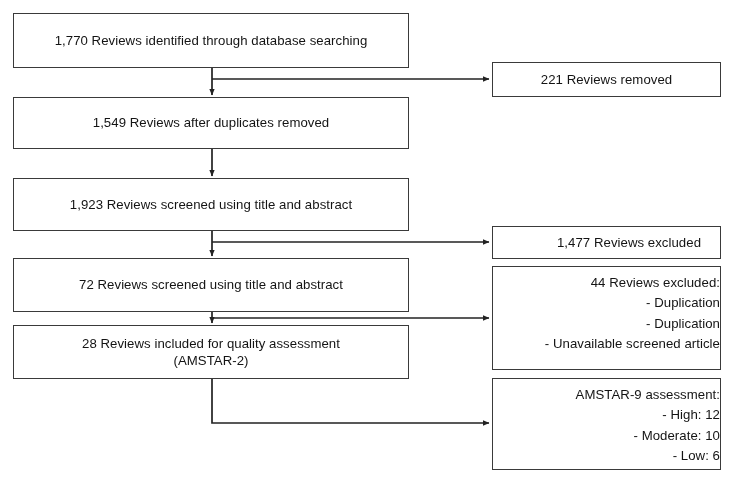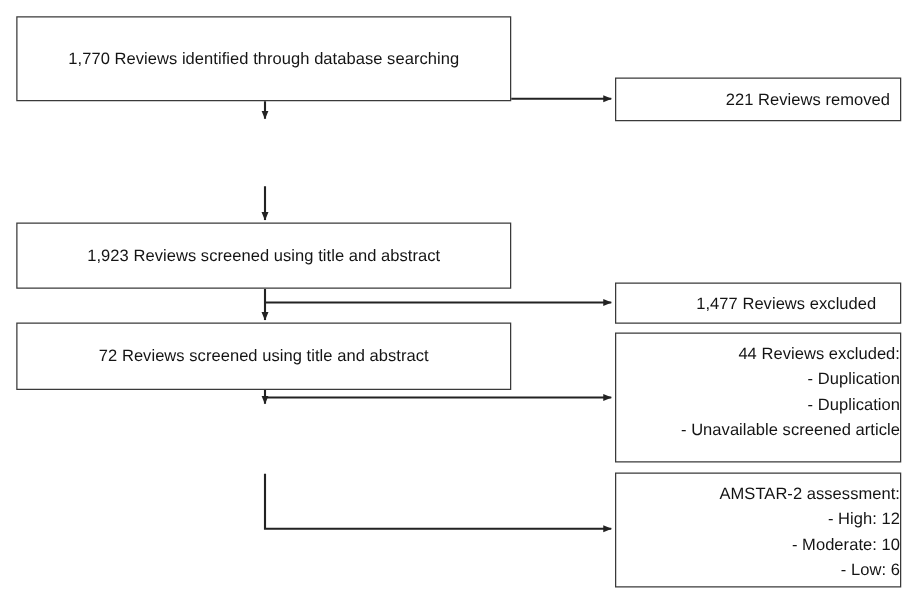--- a/index.html
+++ b/index.html
@@ -35,27 +35,27 @@
     justify-content:flex-start;
     padding:7px 0 0 9px;
     text-align:right;
   }
   .inner{padding:0 8px;}
   .listwrap{display:block;width:100%;}
   .listhead{display:block;margin-bottom:2.5px;}
   .listitem{display:block;padding-left:11px;margin-top:3.0px;white-space:nowrap;}
 
   
-  #b1{top:13px;height:68px;justify-content:center;}
+  #b1{top:13px;height:55px;justify-content:center;}
   #b2{top:97px;height:52px;}
   #b3{top:178px;height:53px;}
   #b4{top:258px;height:54px;text-align:right;}
   #b5{top:325px;height:54px;}
 
-  #r1{top:62px;height:35px;justify-content:flex-end;}
+  #r1{top:62px;height:35px;}
   #r2{top:226px;height:33px;padding-left:45px;}
   #r3{top:266px;height:104px;}
   #r4{top:378px;height:92px;}
 </style>
 </head>
 <body>
 
 <div id="flow">
 
   <svg id="connectors" viewBox="0 0 738 484" xmlns="http://www.w3.org/2000/svg">
@@ -78,49 +78,58 @@
       <path d="M212,318 L489,318" marker-end="url(#arrowhead)"></path>
 
       <path d="M212,379 L212,423 L489,423" marker-end="url(#arrowhead)"></path>
     </g>
   </svg>
 
   <div class="box left" id="b1">
     <span class="inner">1,770 Reviews identified through database searching</span>
   </div>
 
+  <div class="box left" id="b2">
+    <span class="inner">1,549 Reviews after duplicates removed</span>
+  </div>
 
   <div class="box left" id="b3">
     <span class="inner">1,923 Reviews screened using title and abstract</span>
   </div>
 
   <div class="box left" id="b4">
     <span class="inner">72 Reviews screened using title and abstract</span>
   </div>
 
+  <div class="box left" id="b5">
+    <span class="inner">
+      <span class="l1">28 Reviews included for quality assessment</span><br>
+      <span class="l2">(AMSTAR-2)</span>
+    </span>
+  </div>
 
   <div class="box right single" id="r1">
     <span class="inner">221 Reviews removed</span>
   </div>
 
   <div class="box right single" id="r2">
     <span class="inner">1,477 Reviews excluded</span>
   </div>
 
   <div class="box right listbox" id="r3">
     <span class="listwrap">
       <span class="listhead">44 Reviews excluded:</span>
       <span class="listitem">- Duplication</span>
       <span class="listitem">- Duplication</span>
       <span class="listitem">- Unavailable screened article</span>
     </span>
   </div>
 
   <div class="box right listbox" id="r4">
     <span class="listwrap">
-      <span class="listhead">AMSTAR-2 assessment:</span>
+      <span class="listhead">AMSTAR-9 assessment:</span>
       <span class="listitem">- High: 12</span>
       <span class="listitem">- Moderate: 10</span>
       <span class="listitem">- Low: 6</span>
     </span>
   </div>
 
 </div>
 
 </body></html>

